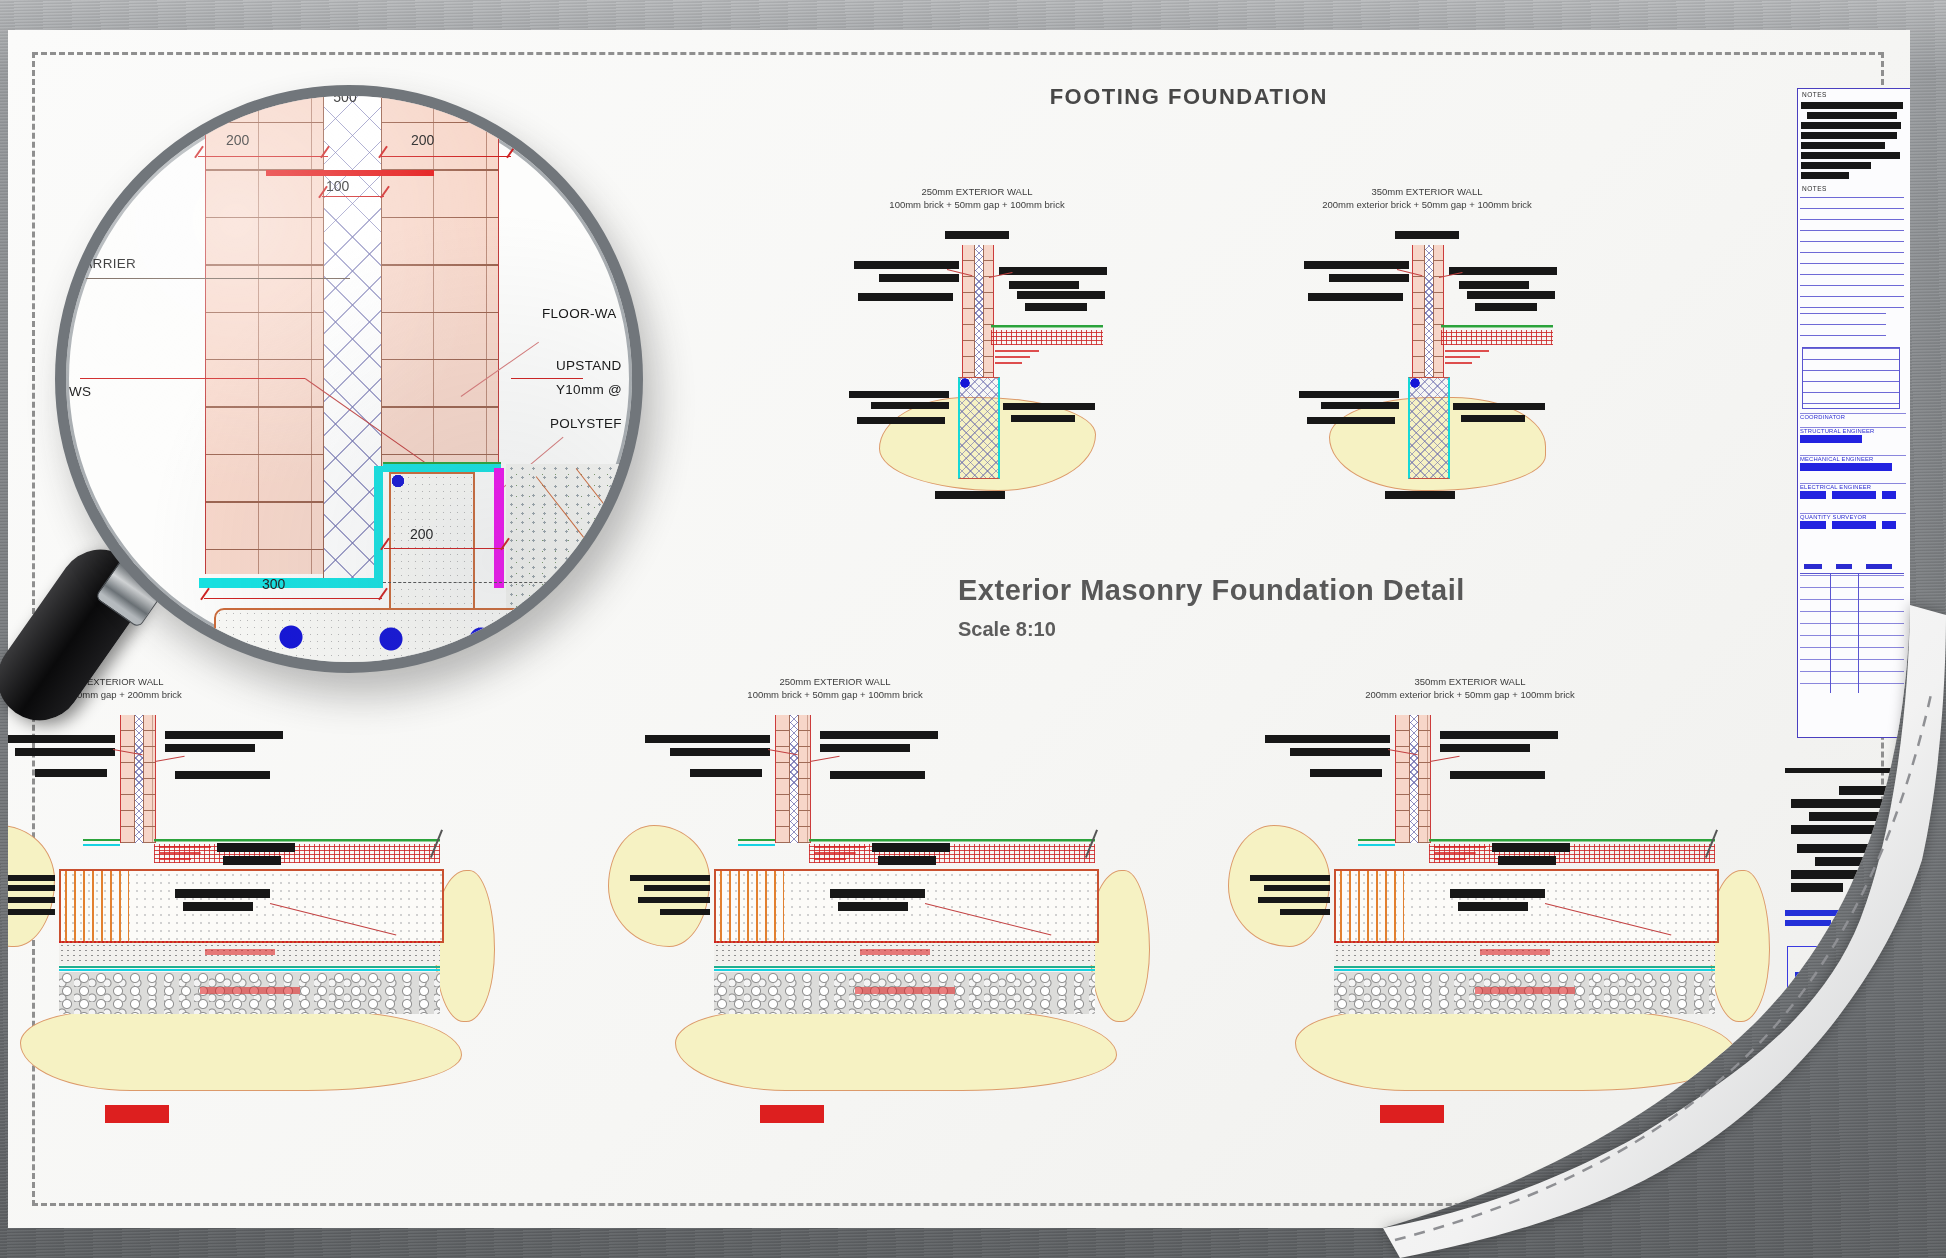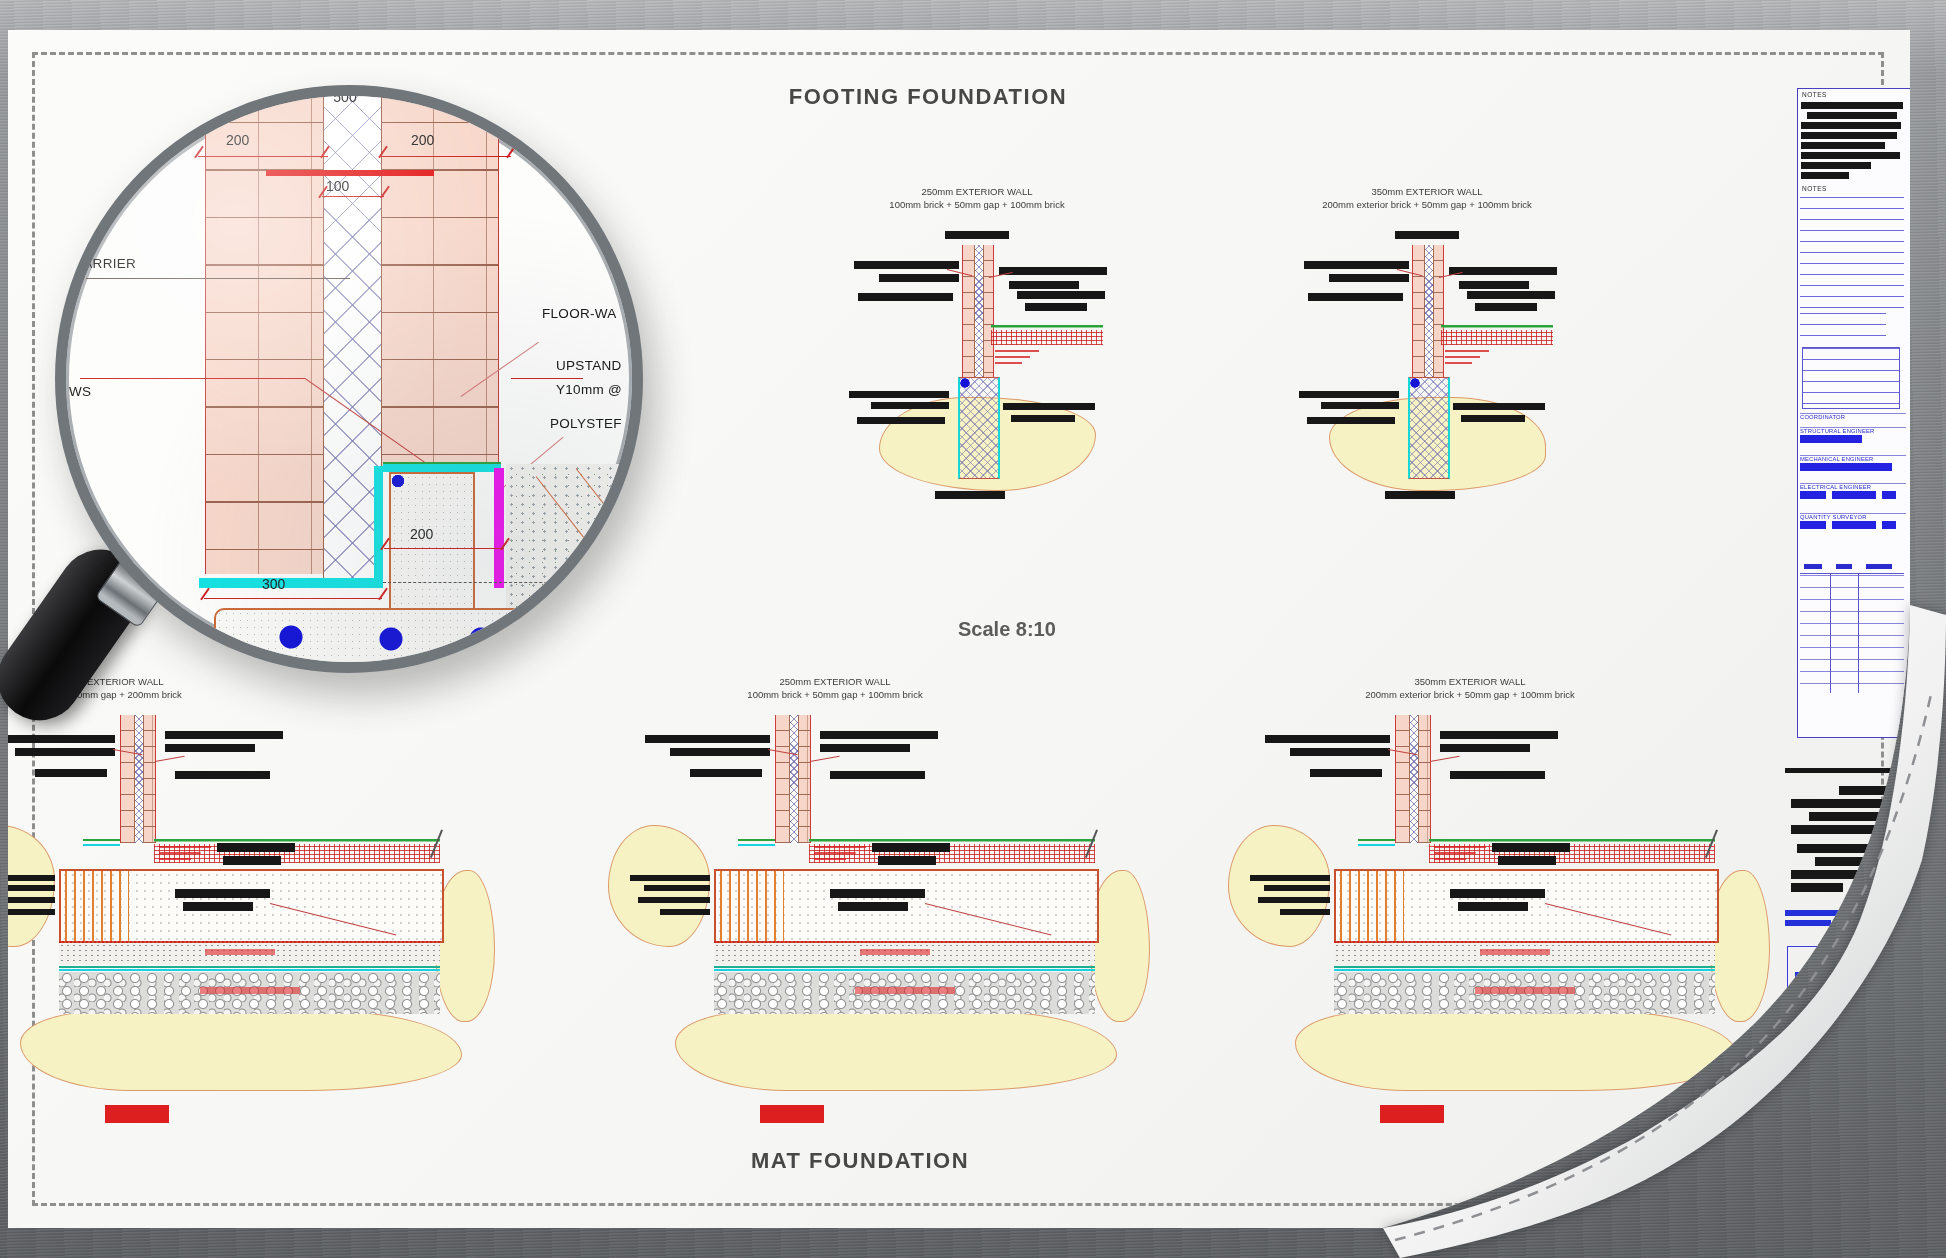--- a/index.html
+++ b/index.html
@@ -168,22 +168,22 @@
   .mline-dark{position:absolute;height:1.2px;background:#6b584c;}
   
   .curl{position:absolute;left:1300px;top:560px;z-index:6;}
 </style>
 </head>
 <body>
 
 <div class="paper">
   <div class="margin-border"></div>
 
-  <div class="sheet-title" style="left:520px;top:54px;width:800px;">FOOTING FOUNDATION</div>
-  <div class="sheet-title" style="left:452px;top:1118px;width:800px;">MAT FOUNDATION</div>
+  <div class="sheet-title" style="left:520px;top:54px;width:800px;text-align:right;">FOOTING FOUNDATION</div>
+  <div class="main-title">Exterior Masonry Foundation Detail</div>
   <div class="main-sub">Scale 8:10</div>
 
   <div class="det" style="left:819px;top:155px;width:300px;height:390px;">
     <div class="d-title">
       <div>250mm EXTERIOR WALL</div>
       <div>100mm brick + 50mm gap + 100mm brick</div>
     </div>
     <div class="soil" style="left:52px;top:212px;width:215px;height:92px;border-radius:40% 55% 45% 55%/55% 40% 60% 45%;"></div>
     <div class="wall narrow" style="left:135px;top:60px;width:30px;height:132px;"></div>
     <div class="blk" style="left:118px;top:46px;width:64px;height:9px;background-size:64px 8px,0 0,0 0,0 0;background-position:0 0,0 0,0 0,0 0;"></div>

